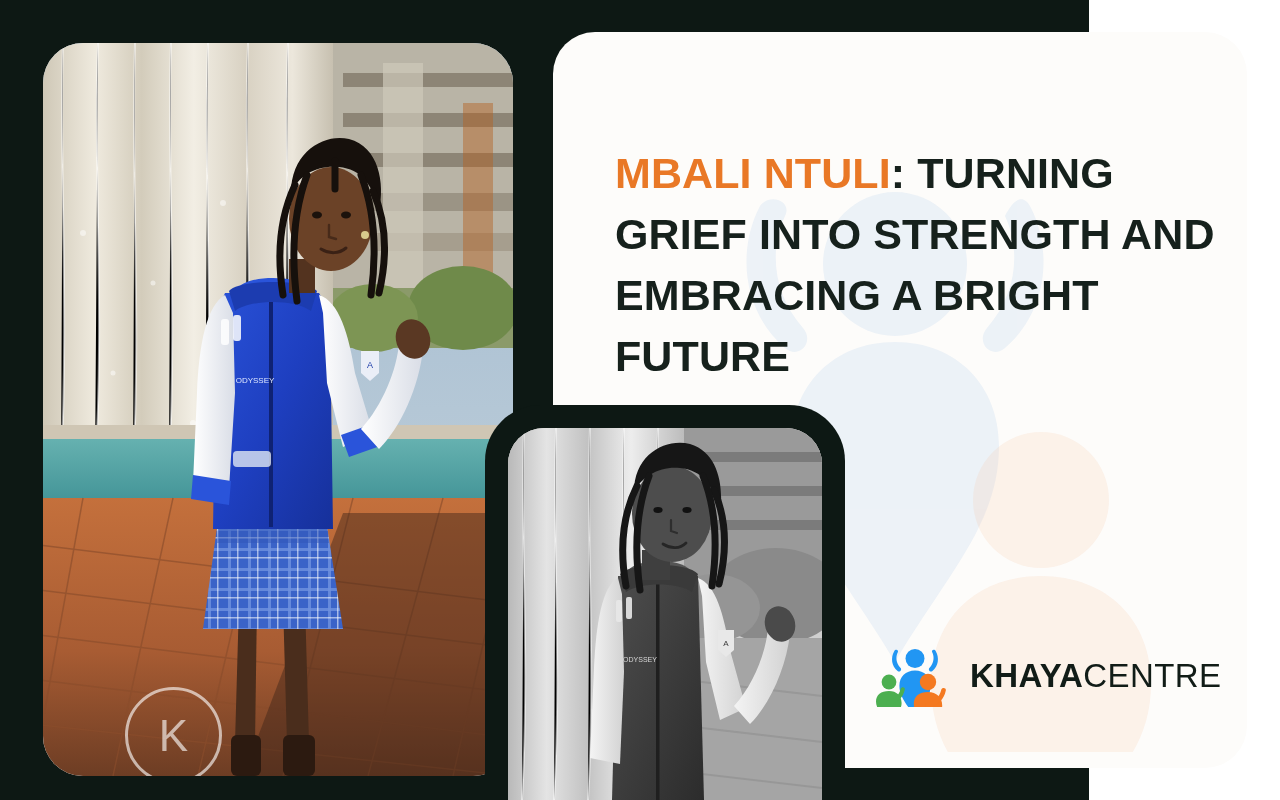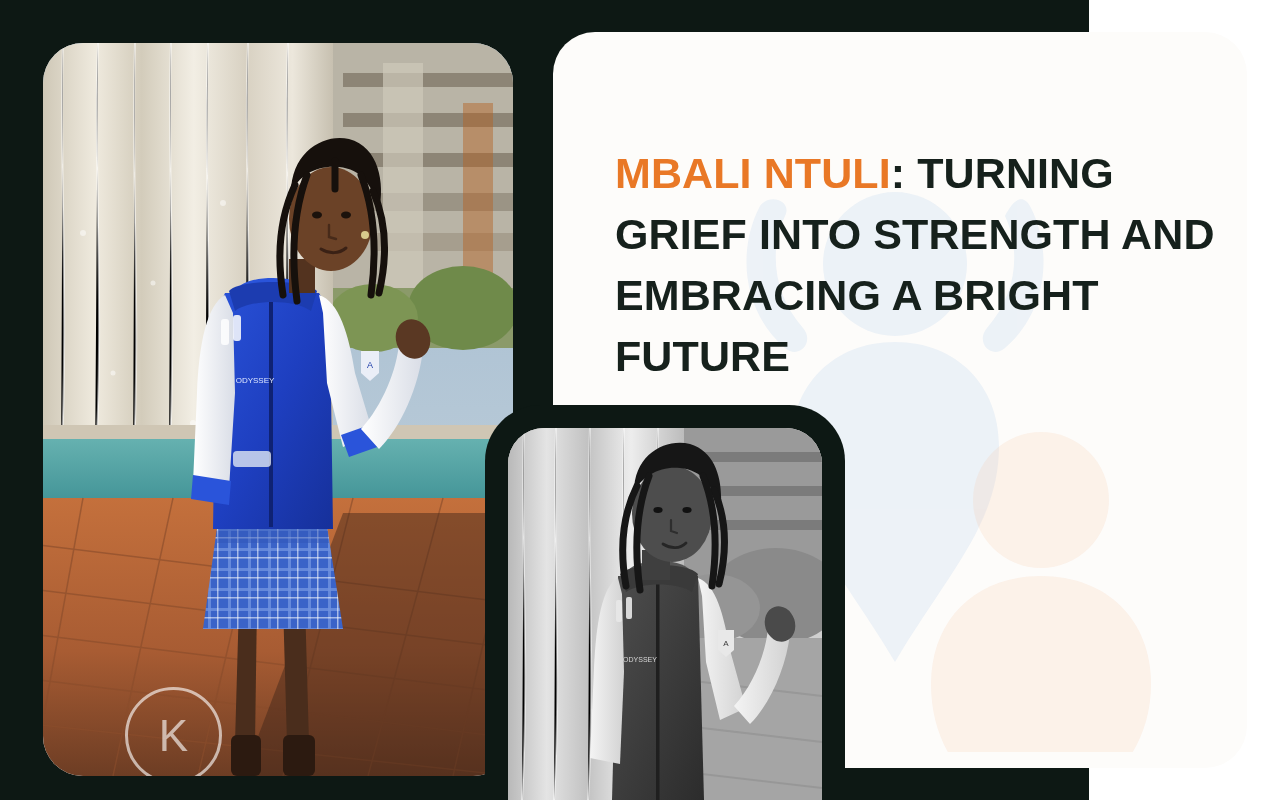--- a/index.html
+++ b/index.html
@@ -133,20 +133,40 @@
         </g>
       </svg>
     </div>
 
   </div>
 
   <div id="title-block">
     <h1 id="headline"><span class="name">MBALI NTULI</span><span>: TURNING GRIEF INTO STRENGTH AND EMBRACING A BRIGHT FUTURE</span></h1>
   </div>
 
+  <div id="logo-lockup">
+    <span id="logo-mark">
+      <svg viewBox="0 0 78 62" width="78" height="62" aria-hidden="true">
+
+        <circle cx="39" cy="13.5" r="9.5" fill="#2196f3"></circle>
+        <path d="M39 25.5c9.4 0 15.6 6.4 15.6 15.2 0 11.6-8 19-15.6 31.5-7.6-12.5-15.6-19.9-15.6-31.5 0-8.8 6.2-15.2 15.6-15.2z" fill="#2196f3"></path>
+        <path d="M18.2 6.2c-3.6 6.4-2.8 14.8 3.4 19.8 2.2 1.8 4.8-1.2 2.8-3.2-4.4-4.6-5-11-2.6-15.6 1.2-2.4-2.4-3.6-3.6-1z" fill="#2196f3"></path>
+        <path d="M59.8 6.2c3.6 6.4 2.8 14.8-3.4 19.8-2.2 1.8-4.8-1.2-2.8-3.2 4.4-4.6 5-11 2.6-15.6-1.2-2.4 2.4-3.6 3.6-1z" fill="#2196f3"></path>
+
+        <circle cx="13" cy="37" r="7.4" fill="#4caf50"></circle>
+        <path d="M13 46c7.6 0 12.6 4.8 12.6 12 0 5-2.6 9-6.6 11.2-2 1-4.2-.4-7.4-.4C5 68.8 0 63.4 0 56.6 0 50 5 46 13 46z" fill="#4caf50"></path>
+        <path d="M28.8 44.5c-1.6 8.6-8.4 14.4-16.6 15 -2.6.2-2.8-3.6-.2-4 6.2-.8 11.2-5 12.6-11.4.6-2.6 4.6-2.2 4.2.4z" fill="#4caf50"></path>
+
+        <circle cx="52" cy="37" r="8.2" fill="#f47920"></circle>
+        <path d="M52 47c8.6 0 14.2 5.4 14.2 13.4 0 5.6-3 10-7.4 12.5-2.2 1.2-4.8-.5-8.4-.5-7 0-12.6-6-12.6-13.6C37.8 51.4 43.4 47 52 47z" fill="#f47920"></path>
+        <path d="M69.8 45.5c-1.8 9.6-9.4 16-18.6 16.8-2.8.2-3.2-4-.2-4.4 7-.9 12.6-5.6 14.2-12.8.6-3 5.2-2.5 4.6.4z" fill="#f47920"></path>
+      </svg>
+    </span>
+    <span id="logo-wordmark"><span class="b">KHAYA</span><span class="l">CENTRE</span></span>
+  </div>
 
   <div id="main-photo">
     <svg viewBox="0 0 470 733" preserveAspectRatio="xMidYMid slice" aria-hidden="true">
       <defs>
         <linearGradient id="sky" x1="0" y1="0" x2="0" y2="1">
           <stop offset="0" stop-color="#9fb8cf"></stop>
           <stop offset="1" stop-color="#c9d6dd"></stop>
         </linearGradient>
         <linearGradient id="fountain" x1="0" y1="0" x2="1" y2="0">
           <stop offset="0" stop-color="#cfc8b7"></stop>

